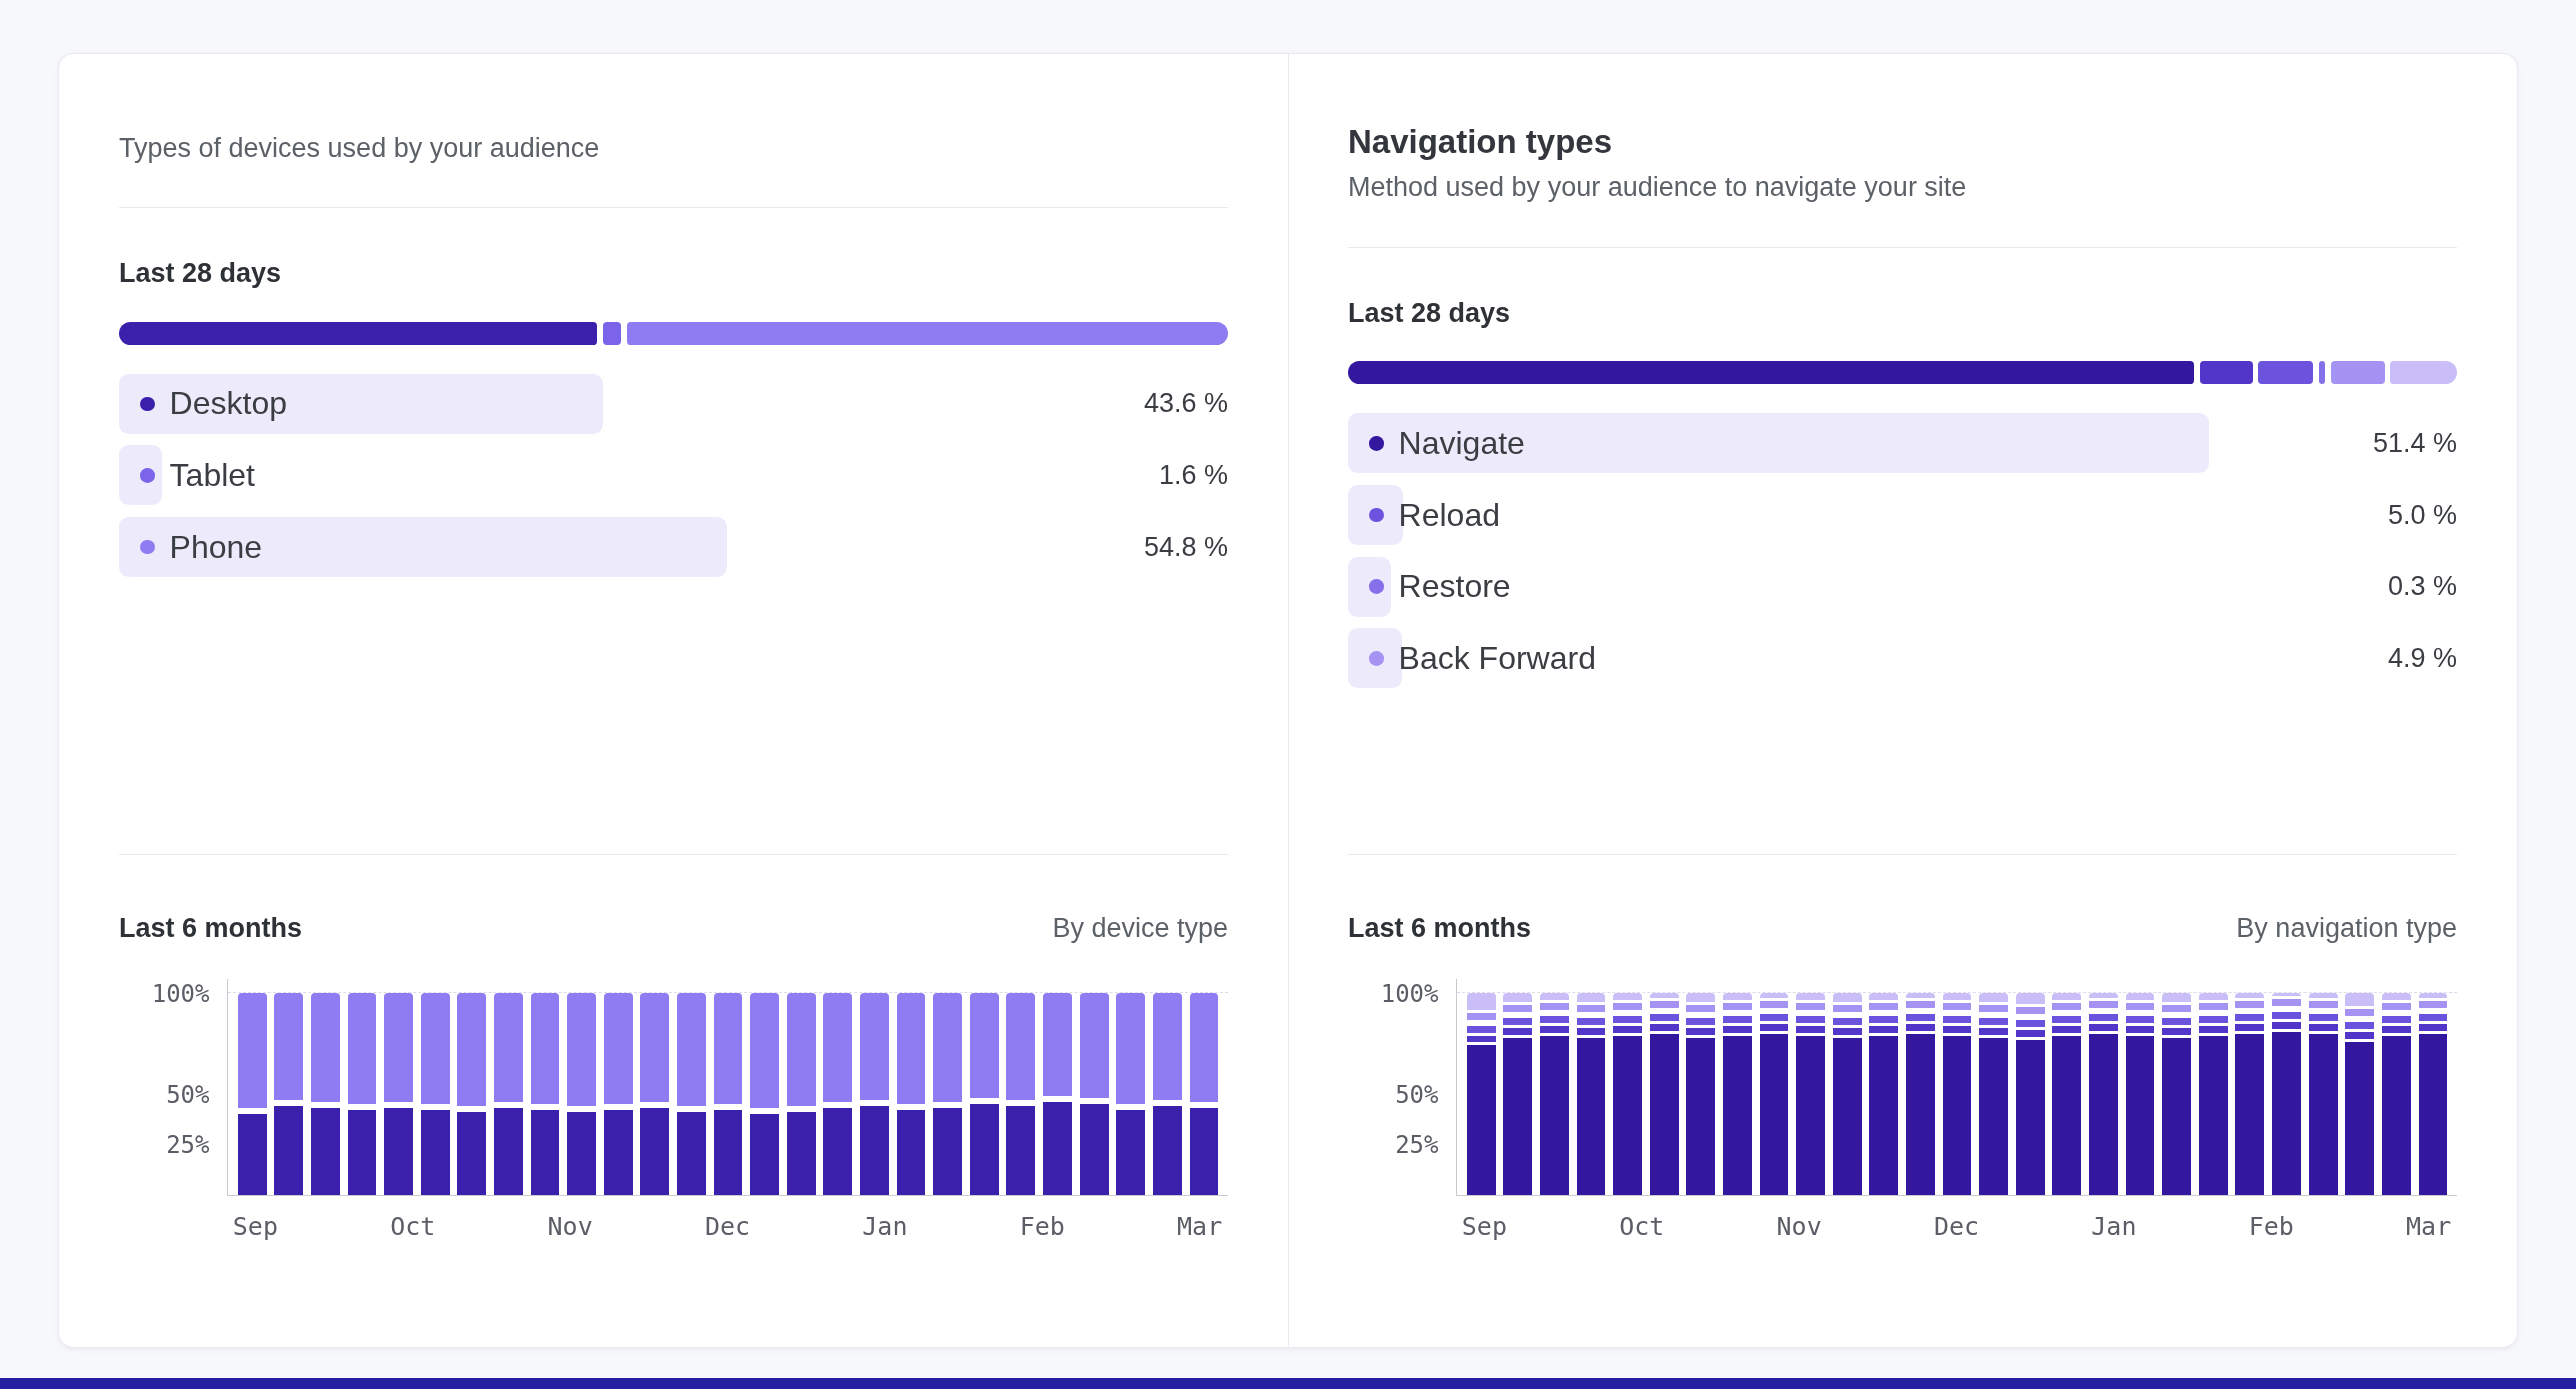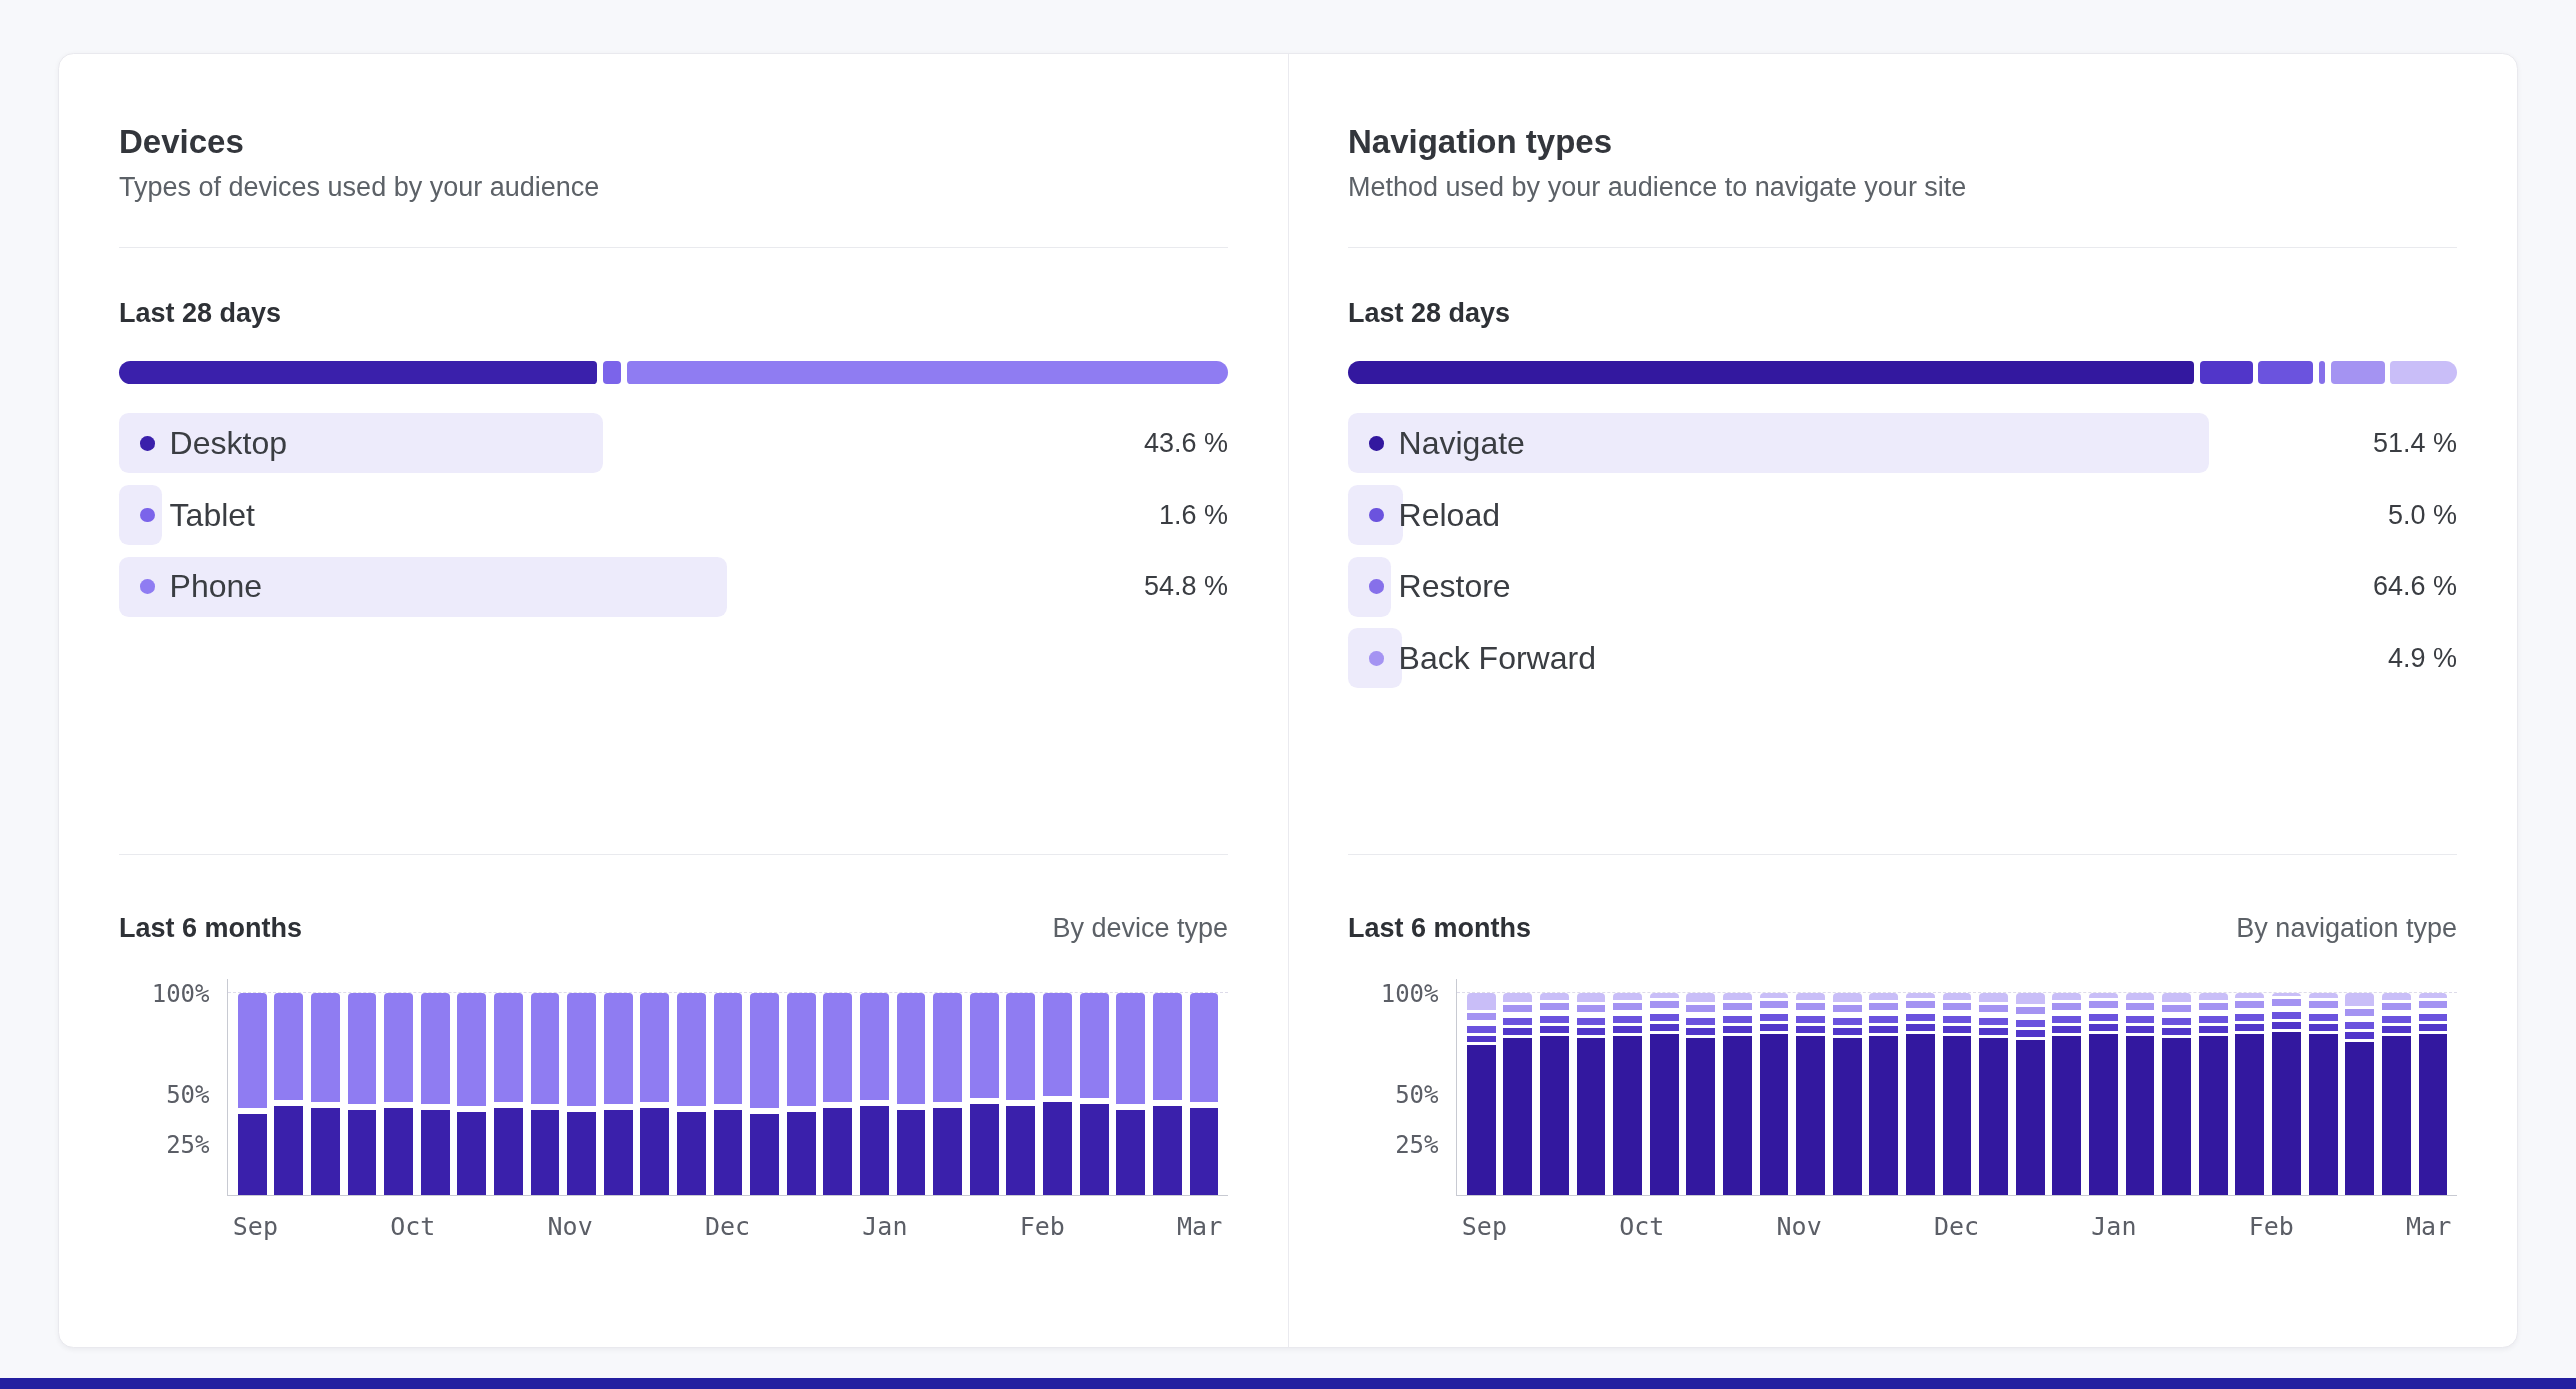--- a/index.html
+++ b/index.html
@@ -83,21 +83,20 @@
   .month-label { font-family: "DejaVu Sans Mono", monospace; font-size: 25px; color: #5b5e66; }
 
   .bottom-bar { position: absolute; left: 0; right: 0; bottom: 0; height: 11.6px; }
 </style>
 </head>
 <body style="background: rgb(247, 248, 251);">
 
 <div class="card">
 
   <section class="panel" id="panel-0">
-    <h2 class="panel-title">Devices</h2>
     <p class="panel-subtitle">Types of devices used by your audience</p>
     <hr class="rule">
     <h3 class="section-heading">Last 28 days</h3>
     <div class="dist-bar">
         <div class="seg first" style="width: 43.6%; background: rgb(58, 32, 171);"></div>
         <div class="seg" style="width: 1.6%; background: rgb(123, 100, 234);"></div>
         <div class="seg last" style="width: 54.8%; background: rgb(143, 124, 242);"></div>
       </div>
     <div class="legend">
         <div class="legend-row">
@@ -318,21 +317,21 @@
             <span class="row-label">Reload</span>
           </div>
           <span class="row-value">5.0 %</span>
         </div>
         <div class="legend-row">
           <div class="row-fill" style="width: 0.3%; background: rgb(237, 235, 251);"></div>
           <div class="row-left">
             <span class="dot" style="background: rgb(134, 112, 234);"></span>
             <span class="row-label">Restore</span>
           </div>
-          <span class="row-value">64.6 %</span>
+          <span class="row-value">0.3 %</span>
         </div>
         <div class="legend-row">
           <div class="row-fill" style="width: 4.9%; background: rgb(237, 235, 251);"></div>
           <div class="row-left">
             <span class="dot" style="background: rgb(164, 147, 242);"></span>
             <span class="row-label">Back Forward</span>
           </div>
           <span class="row-value">4.9 %</span>
         </div>
       </div>

